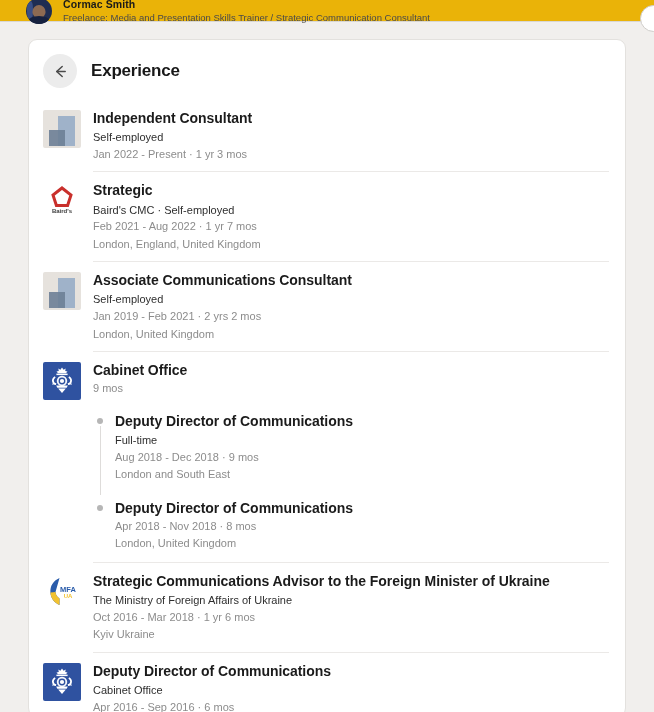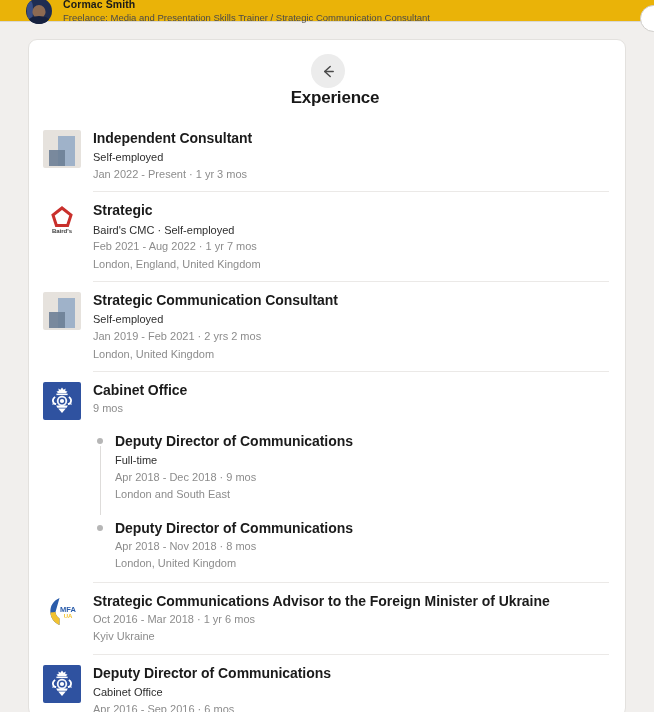--- a/index.html
+++ b/index.html
@@ -97,21 +97,20 @@
     width: 598px;
     height: 678px;
     overflow: hidden;
   }
 
   
   .card-head {
     display: flex;
     align-items: center;
     padding: 14px 12px 12px 14px;
-    flex-direction: column;
   }
   .back-btn {
     width: 34px;
     height: 34px;
     border-radius: 50%;
     background: #ececec;
     display: flex;
     align-items: center;
     justify-content: center;
     flex: 0 0 auto;
@@ -299,21 +298,21 @@
         </div>
       </div>
       <div class="divider"></div>
 
       <div class="exp-row">
         <div class="exp-logo logo-placeholder">
           <div class="bar-tall"></div>
           <div class="bar-short"></div>
         </div>
         <div class="exp-body">
-          <div class="exp-title">Strategic Communication Consultant</div>
+          <div class="exp-title">Associate Communications Consultant</div>
           <div class="exp-sub">Self-employed</div>
           <div class="exp-meta">Jan 2019 - Feb 2021 · 2 yrs 2 mos</div>
           <div class="exp-meta">London, United Kingdom</div>
         </div>
       </div>
       <div class="divider"></div>
 
       <div class="exp-row group-head">
         <div class="exp-logo logo-cabinet">
           <svg width="38" height="38" viewBox="0 0 38 38" aria-hidden="true">
@@ -340,21 +339,21 @@
 
       <div class="group-sub-list">
         <div class="sub-row">
           <div class="sub-marker">
             <div class="sub-dot"></div>
             <div class="sub-line"></div>
           </div>
           <div class="sub-body">
             <div class="exp-title">Deputy Director of Communications</div>
             <div class="exp-sub">Full-time</div>
-            <div class="exp-meta">Apr 2018 - Dec 2018 · 9 mos</div>
+            <div class="exp-meta">Aug 2018 - Dec 2018 · 9 mos</div>
             <div class="exp-meta">London and South East</div>
           </div>
         </div>
 
         <div class="sub-row last">
           <div class="sub-marker">
             <div class="sub-dot"></div>
 
           </div>
           <div class="sub-body">
@@ -370,20 +369,21 @@
         <div class="exp-logo logo-mfa">
           <svg width="38" height="38" viewBox="0 0 38 38" aria-hidden="true">
             <path d="M16.5 5 C10 8 7 13 7.4 19.5 C7.8 25 11 29.5 16.5 32 L16.5 25.5 C13.8 23.5 12.6 21.5 12.5 19 Z" fill="#2a5caa"></path>
             <path d="M12.5 19 C12.6 21.5 13.8 23.5 16.5 25.5 L16.5 32 C11 29.5 7.8 25 7.4 19.5 Z" fill="#f2c230"></path>
             <text x="25" y="19" font-family="Liberation Sans, sans-serif" font-size="7.5" font-weight="bold" fill="#2a5caa" text-anchor="middle">MFA</text>
             <text x="25" y="25" font-family="Liberation Sans, sans-serif" font-size="6" font-weight="bold" fill="#f2c230" text-anchor="middle">UA</text>
           </svg>
         </div>
         <div class="exp-body">
           <div class="exp-title">Strategic Communications Advisor to the Foreign Minister of Ukraine</div>
+          <div class="exp-sub">The Ministry of Foreign Affairs of Ukraine</div>
           <div class="exp-meta">Oct 2016 - Mar 2018 · 1 yr 6 mos</div>
           <div class="exp-meta">Kyiv Ukraine</div>
         </div>
       </div>
       <div class="divider"></div>
 
       <div class="exp-row">
         <div class="exp-logo logo-cabinet">
           <svg width="38" height="38" viewBox="0 0 38 38" aria-hidden="true">
             <g fill="#ffffff">

